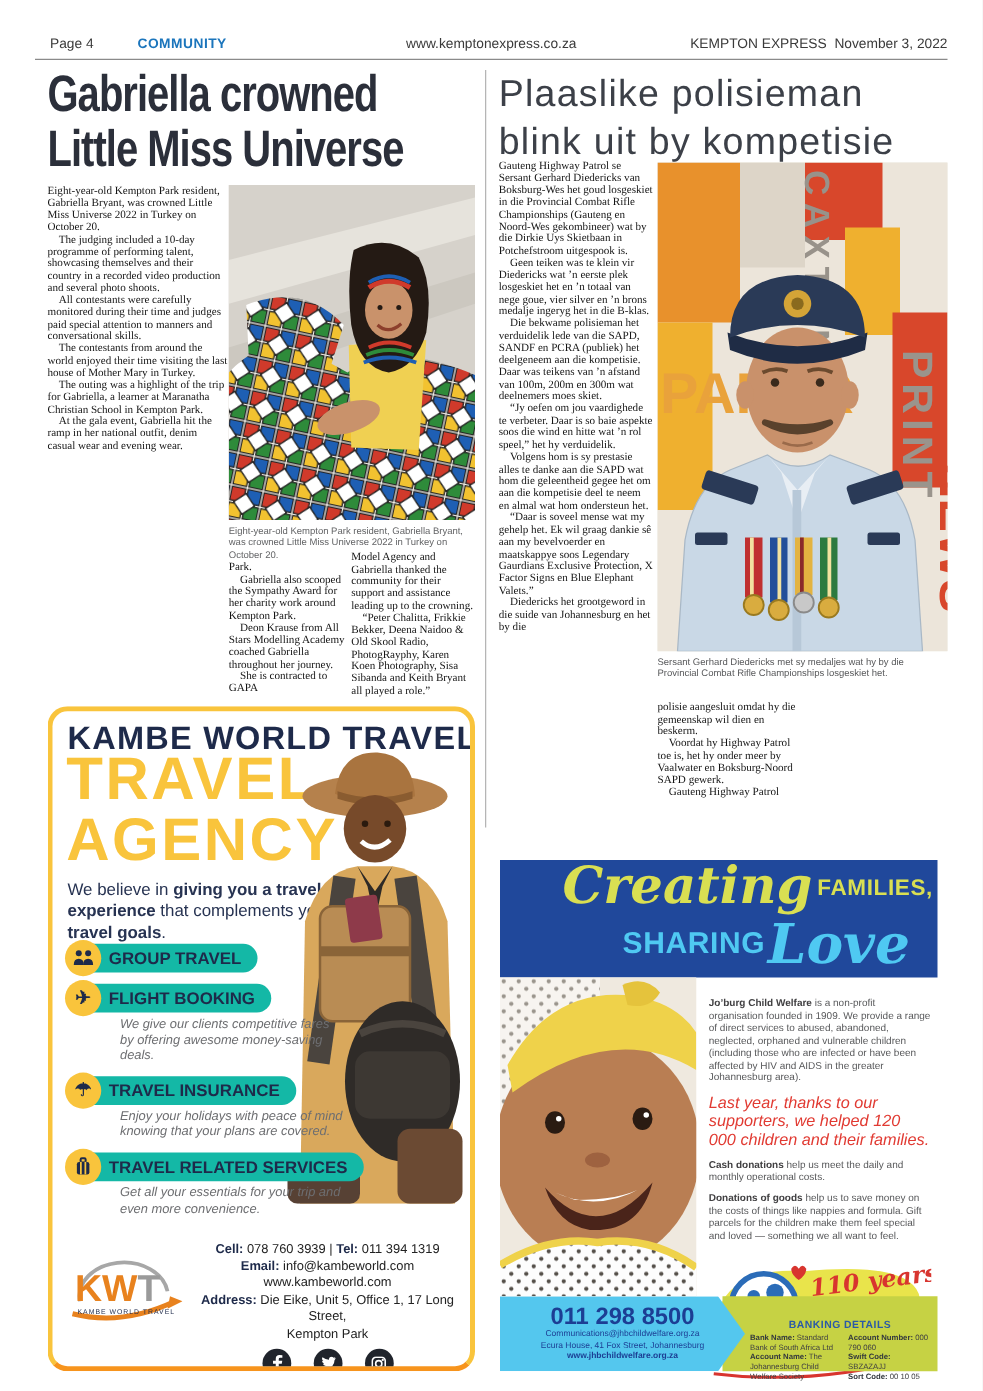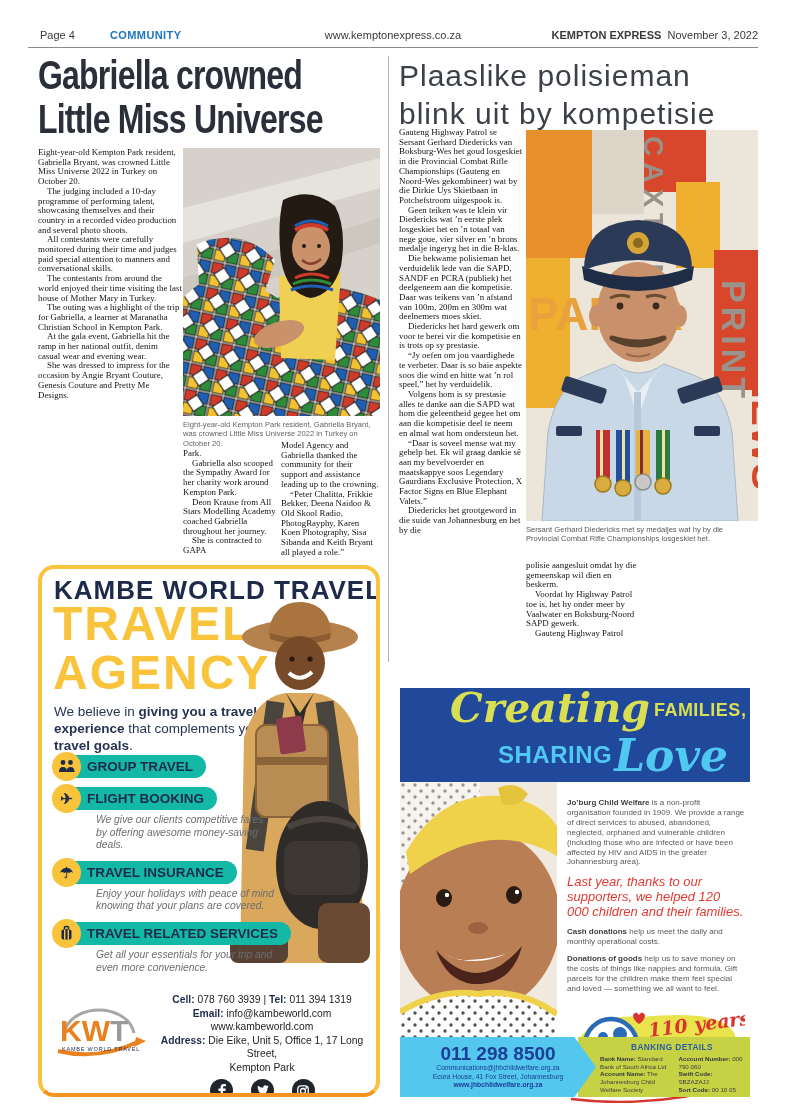--- a/index.html
+++ b/index.html
@@ -5,21 +5,21 @@
   * { margin:0; padding:0; box-sizing:border-box; }
   body { background:#e9e9e9; font-family:"Liberation Sans", sans-serif; }
   .page { position:relative; width:786px; height:1113px; background:#fff; margin:0 auto; overflow:hidden; }
 
   
   .hdr { position:absolute; top:29px; left:0; right:0; height:16px; font-size:11px; color:#3a3a3a; }
   .hdr-page { position:absolute; left:40px; top:0; }
   .hdr-section { position:absolute; left:110px; top:0; color:#1b75bc; font-weight:bold; letter-spacing:.4px; }
   .hdr-site { position:absolute; left:393px; top:0; transform:translateX(-50%); color:#3a3a3a; }
   .hdr-mast { position:absolute; right:28px; top:0; }
-  .hdr-mast b { font-weight:bold; }
+  .hdr-mast b { font-weight:normal; }
   .hdr-rule { position:absolute; top:47px; left:28px; right:28px; border-top:1px solid #8a8a8a; }
 
   
   .serif { font-family:"Liberation Serif", serif; font-size:8.9px; line-height:9.7px; color:#141414; }
   .serif p { margin:0; }
   .serif p.in { text-indent:9px; }
   .caption { font-size:7.6px; line-height:9.3px; color:#636466; }
   .vrule { position:absolute; width:0; border-left:1px solid #b5b5b5; }
 
   
@@ -84,21 +84,21 @@
   .wf-hl { font-size:13px; line-height:15px; font-style:italic; font-weight:500; color:#e13a32; margin-bottom:8px; }
   #wf-logo { display:block; margin:2px 0 0 -6px; }
   .wf-bar { position:absolute; left:0; top:349px; width:350px; height:60px; }
   .wf-bar-blue { position:absolute; left:0; top:0; width:196px; height:60px; background:#54c7ee; z-index:2;
                  clip-path:polygon(0 0, 89% 0, 100% 50%, 89% 100%, 0 100%);
                  display:flex; flex-direction:column; align-items:center; justify-content:center; }
   .wf-phone { font-size:19px; font-weight:800; color:#1c3e94; line-height:20px; }
   .wf-blue-small { font-size:6.8px; line-height:8.6px; color:#1c3e94; text-align:center; }
   .wf-blue-small .bweb { font-weight:800; }
   .wf-bar-green { position:absolute; left:178px; top:0; width:172px; height:60px; background:#c6d244; padding:5px 6px 0 22px; }
-  .wf-bank-title { text-align:center; font-size:8.3px; font-weight:800; color:#2b5aa7; letter-spacing:.4px; margin-bottom:3px; }
+  .wf-bank-title { text-align:center; font-size:8.3px; font-weight:800; color:#2b5aa7; letter-spacing:.4px; margin-bottom:3px;margin-top:12px; }
   .wf-bank-cols { display:flex; gap:7px; }
   .wf-bank-col { font-size:6.2px; line-height:7.7px; color:#404041; }
   .wf-bank-col b { color:#33383d; }
   #wfb1 { width:72px; } #wfb2 { width:66px; }
 </style>
 </head>
 <body>
 
 <div class="page">
 
@@ -113,21 +113,20 @@
   <div class="gab-title" id="gab-t1">Gabriella crowned</div>
   <div class="gab-title" id="gab-t2">Little Miss Universe</div>
 
   <div class="serif" id="gab-col1">
     <p>Eight-year-old Kempton Park resident, Gabriella Bryant, was crowned Little Miss Universe 2022 in Turkey on October 20.</p>
     <p class="in">The judging included a 10-day programme of performing talent, showcasing themselves and their country in a recorded video production and several photo shoots.</p>
     <p class="in">All contestants were carefully monitored during their time and judges paid special attention to manners and conversational skills.</p>
     <p class="in">The contestants from around the world enjoyed their time visiting the last house of Mother Mary in Turkey.</p>
     <p class="in">The outing was a highlight of the trip for Gabriella, a learner at Maranatha Christian School in Kempton Park.</p>
     <p class="in">At the gala event, Gabriella hit the ramp in her national outfit, denim casual wear and evening wear.</p>
-    <p class="in">She was dressed to impress for the occasion by Angie Bryant Couture, Genesis Couture and Pretty Me Designs.</p>
   </div>
 
   <div id="gab-photo">
     <svg width="197" height="268" viewBox="0 0 197 268">
       <defs>
         <pattern id="ndb" width="26" height="26" patternUnits="userSpaceOnUse" patternTransform="rotate(12)">
           <rect width="26" height="26" fill="#f4f1ea"></rect>
           <rect x="1" y="1" width="11" height="11" fill="#d03a2b" stroke="#1c1c1c" stroke-width="1"></rect>
           <rect x="14" y="1" width="11" height="11" fill="#1e5fb4" stroke="#1c1c1c" stroke-width="1"></rect>
           <rect x="1" y="14" width="11" height="11" fill="#f2c230" stroke="#1c1c1c" stroke-width="1"></rect>
@@ -168,21 +167,20 @@
   </div>
 
   <div class="vrule" id="art-divider"></div>
   <div class="pol-title" id="pol-t1">Plaaslike polisieman</div>
   <div class="pol-title" id="pol-t2">blink uit by kompetisie</div>
 
   <div class="serif" id="pol-col1">
     <p>Gauteng Highway Patrol se Sersant Gerhard Diedericks van Boksburg-Wes het goud losgeskiet in die Provincial Combat Rifle Championships (Gauteng en Noord-Wes gekombineer) wat by die Dirkie Uys Skietbaan in Potchefstroom uitgespook is.</p>
     <p class="in">Geen teiken was te klein vir Diedericks wat ’n eerste plek losgeskiet het en ’n totaal van nege goue, vier silver en ’n brons medalje ingeryg het in die B-klas.</p>
     <p class="in">Die bekwame polisieman het verduidelik lede van die SAPD, SANDF en PCRA (publiek) het deelgeneem aan die kompetisie. Daar was teikens van ’n afstand van 100m, 200m en 300m wat deelnemers moes skiet.</p>
-    <p class="in">Diedericks het hard gewerk om voor te berei vir die kompetisie en is trots op sy prestasie.</p>
     <p class="in">“Jy oefen om jou vaardighede te verbeter. Daar is so baie aspekte soos die wind en hitte wat ’n rol speel,” het hy verduidelik.</p>
     <p class="in">Volgens hom is sy prestasie alles te danke aan die SAPD wat hom die geleentheid gegee het om aan die kompetisie deel te neem en almal wat hom ondersteun het.</p>
     <p class="in">“Daar is soveel mense wat my gehelp het. Ek wil graag dankie sê aan my bevelvoerder en maatskappye soos Legendary Gaurdians Exclusive Protection, X Factor Signs en Blue Elephant Valets.”</p>
     <p class="in">Diedericks het grootgeword in die suide van Johannesburg en het by die</p>
   </div>
 
   <div id="pol-photo">
     <svg width="232" height="391" viewBox="0 0 232 391">
       <rect width="232" height="391" fill="#ece5da"></rect>
       <rect x="0" y="0" width="66" height="128" fill="#e8912c"></rect>

